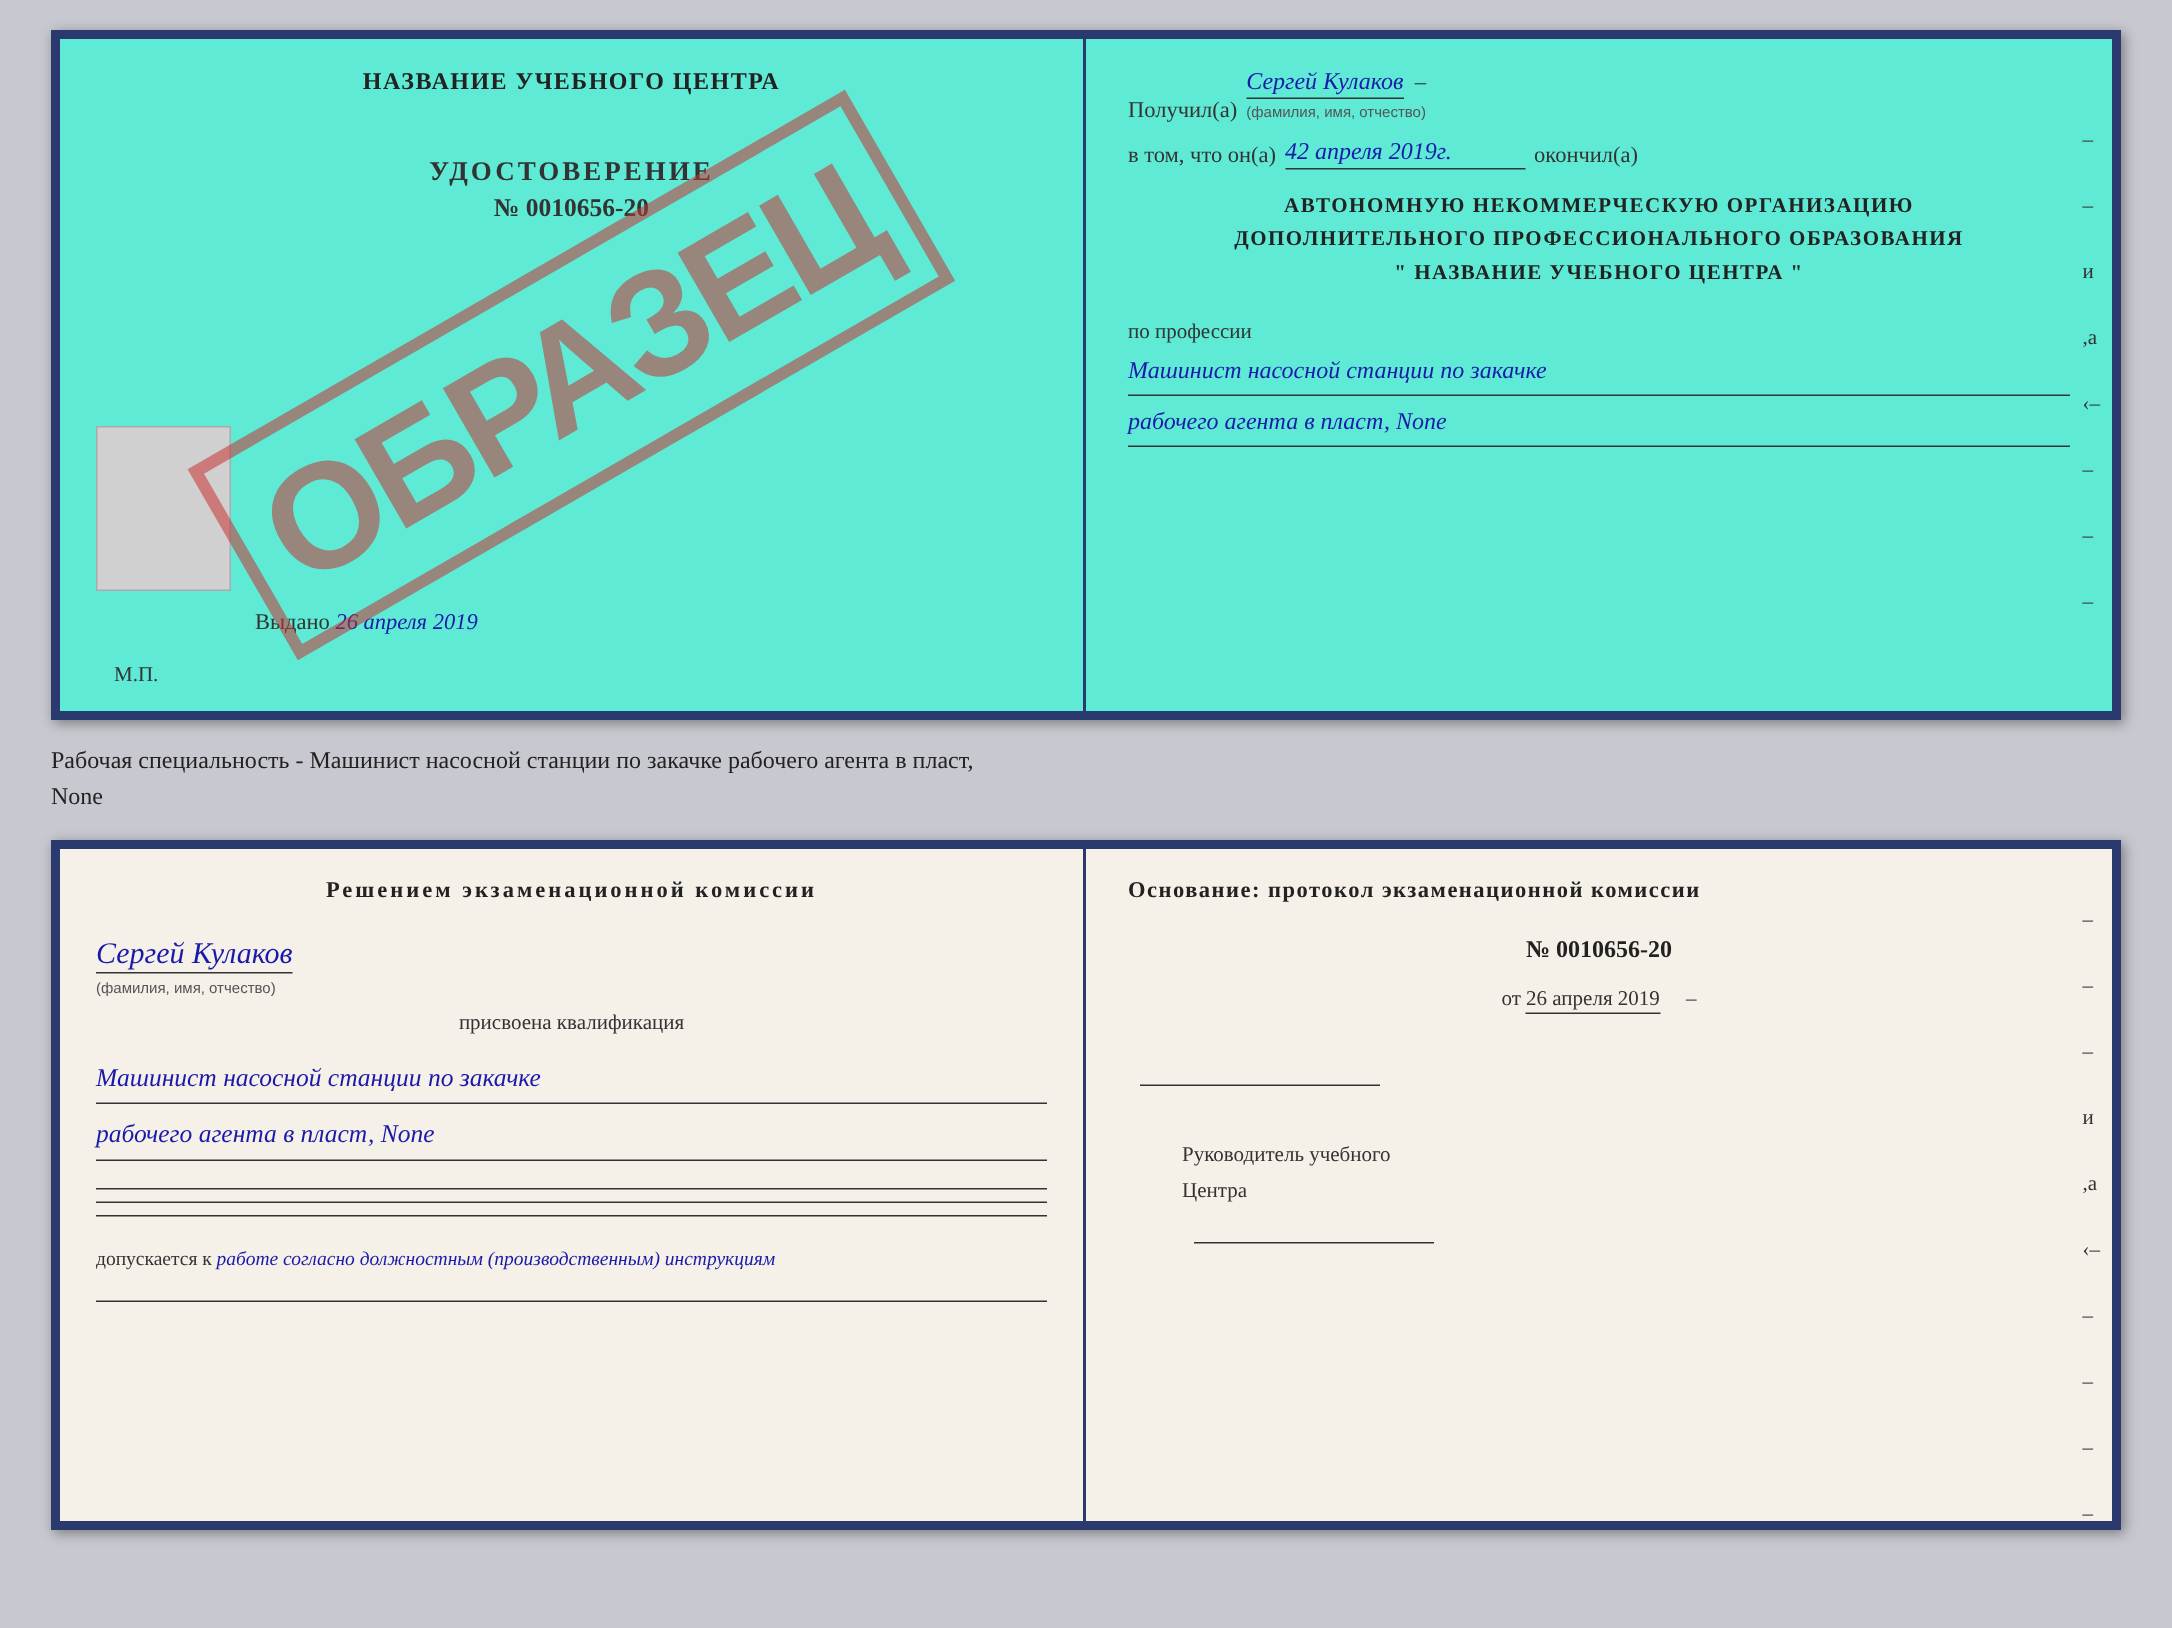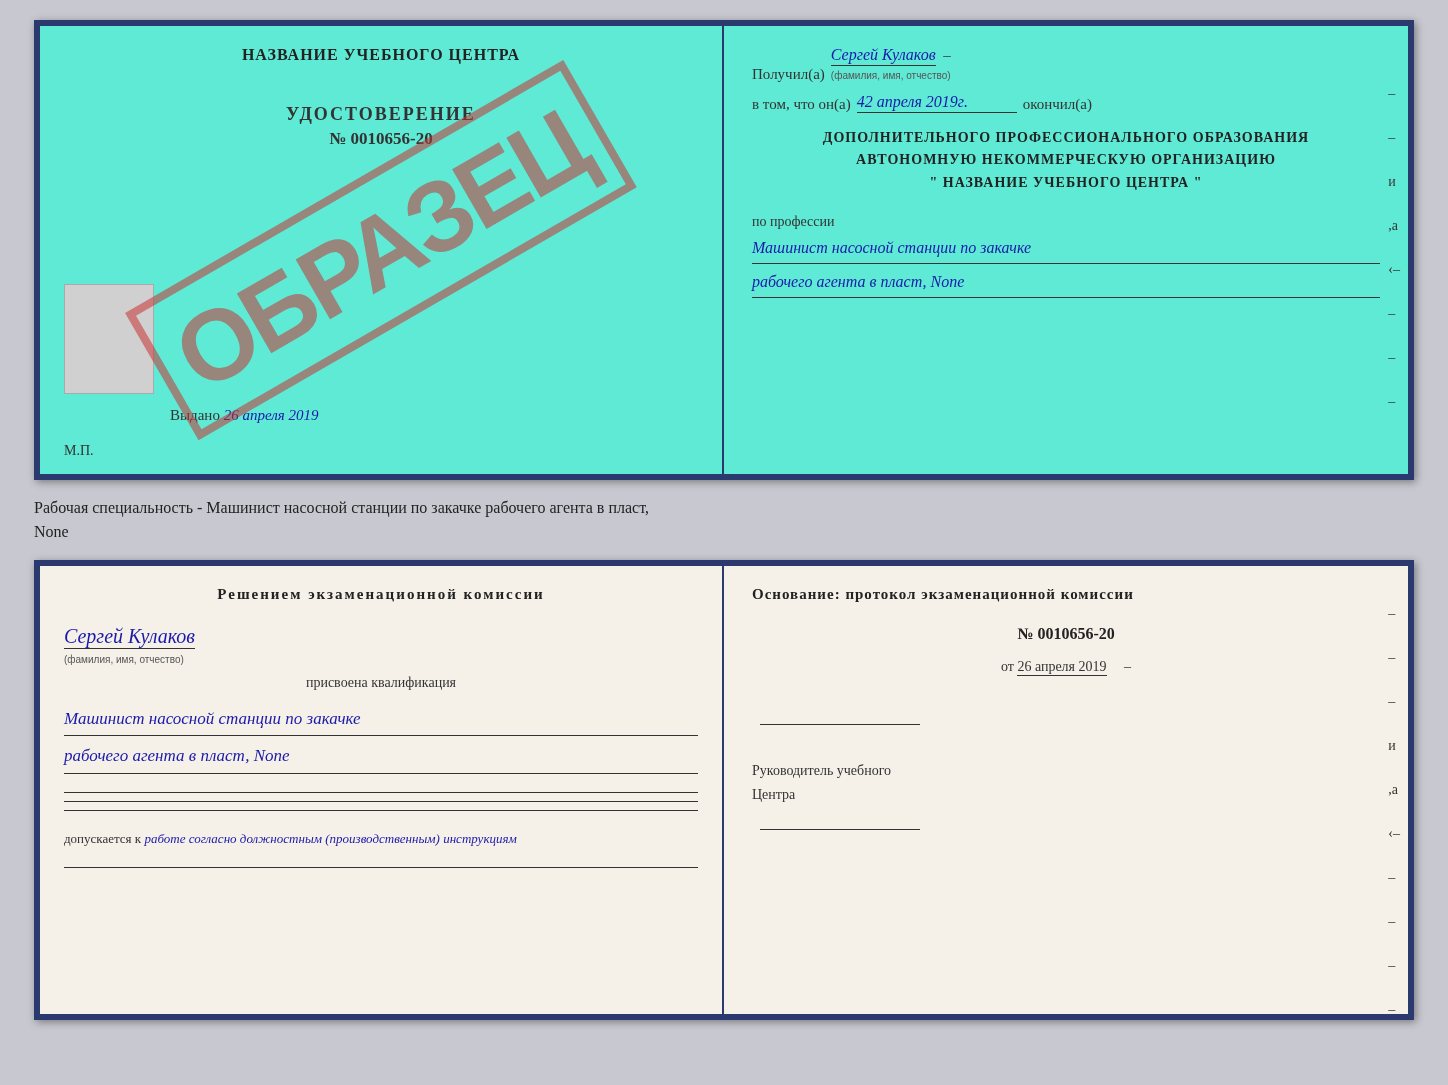--- a/index.html
+++ b/index.html
@@ -134,21 +134,21 @@
     .vydano-handwritten {
       font-family: 'Comic Sans MS', cursive;
       font-style: italic;
       color: #1a1aaa;
       font-size: 15px;
     }
 
     .mp-text {
       position: absolute;
       bottom: 15px;
-      left: 24px;
+      left: 36px;
       font-size: 14px;
       color: #333;
     }
 
     
     .received-line {
       font-size: 15px;
       color: #333;
       display: flex;
       align-items: flex-end;
@@ -396,22 +396,22 @@
       </span>
     </div>
 
     <div class="vtom-line">
       <span>в том, что он(а)</span>
       <span class="handwritten underlined-block">42 апреля 2019г.</span>
       <span>окончил(а)</span>
     </div>
 
     <div class="org-block">
+      <div>АВТОНОМНУЮ НЕКОММЕРЧЕСКУЮ ОРГАНИЗАЦИЮ</div>
       <div>ДОПОЛНИТЕЛЬНОГО ПРОФЕССИОНАЛЬНОГО ОБРАЗОВАНИЯ</div>
-      <div>АВТОНОМНУЮ НЕКОММЕРЧЕСКУЮ ОРГАНИЗАЦИЮ</div>
       <div>"    НАЗВАНИЕ УЧЕБНОГО ЦЕНТРА    "</div>
     </div>
 
     <div class="profession-block">
       <span>по профессии</span>
       <span class="profession-handwritten">Машинист насосной станции по закачке</span>
       <span class="profession-handwritten">рабочего агента в пласт, None</span>
     </div>
 
     <div class="right-dashes">
@@ -476,21 +476,21 @@
       <span style="border-bottom:1px solid #333; padding-bottom:1px;">26 апреля 2019</span>
       <span>&nbsp;&nbsp;&nbsp;&nbsp;–</span>
     </div>
 
     <div class="signature-block">
       <div style="margin-top:8px;">
         <span class="sig-line"></span>
       </div>
     </div>
 
-    <div class="signature-block" style="margin-top: 16px;">
+    <div class="signature-block" style="margin-top: 16px; margin-left: 36px;">
       <div>
         <span>Руководитель учебного</span><br>
         <span>Центра</span>
       </div>
       <div style="margin-top:8px;">
         <span class="sig-line"></span>
       </div>
     </div>
 
     <div class="right-dashes-bottom">

